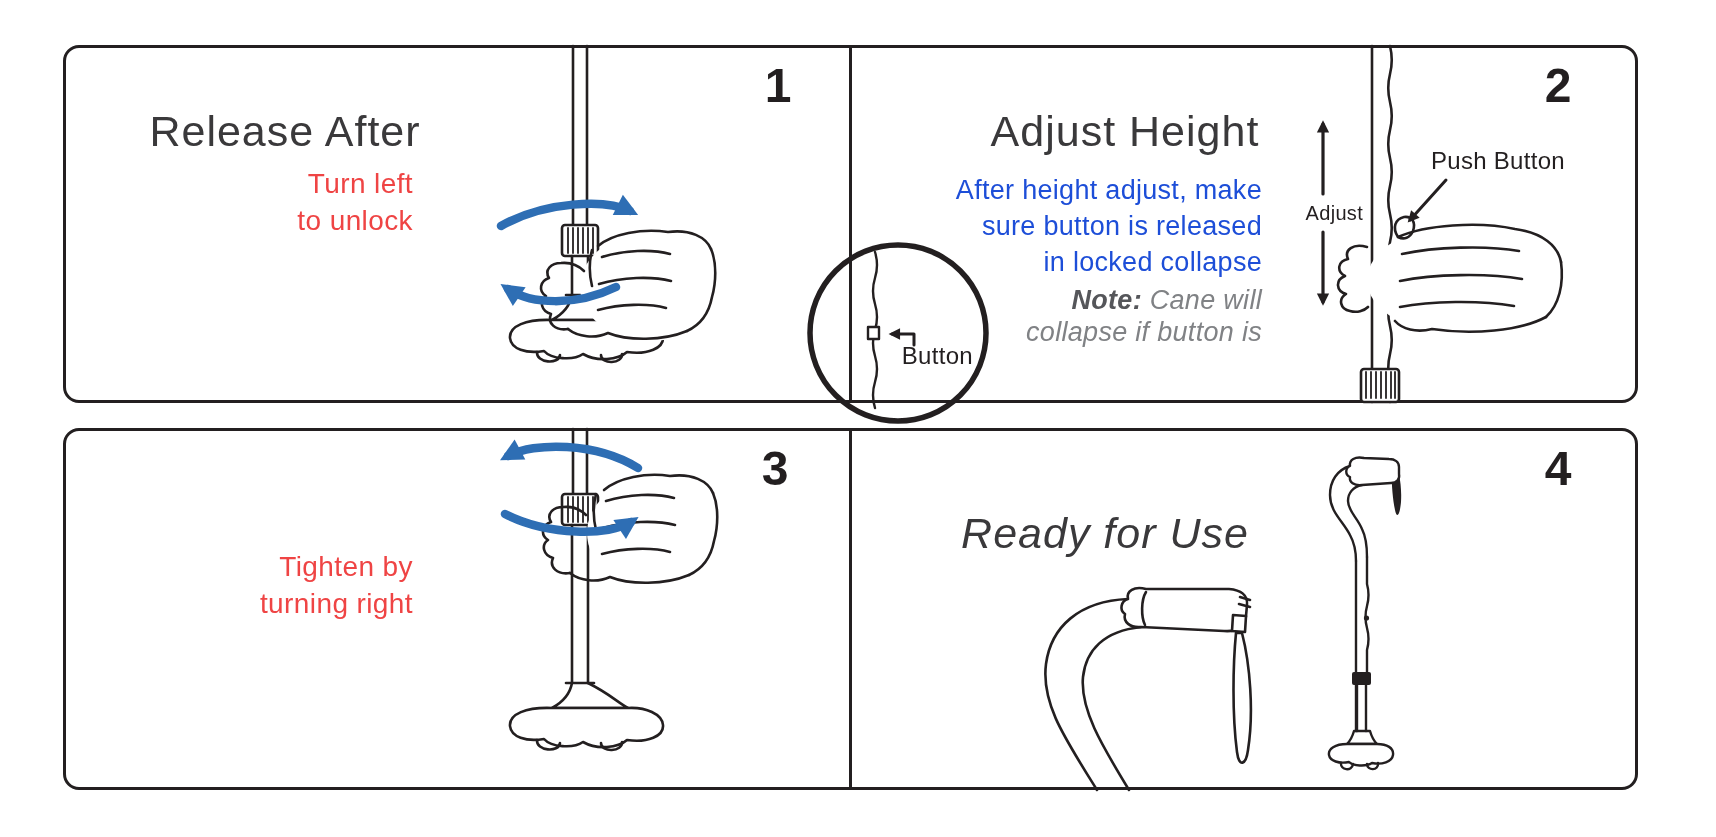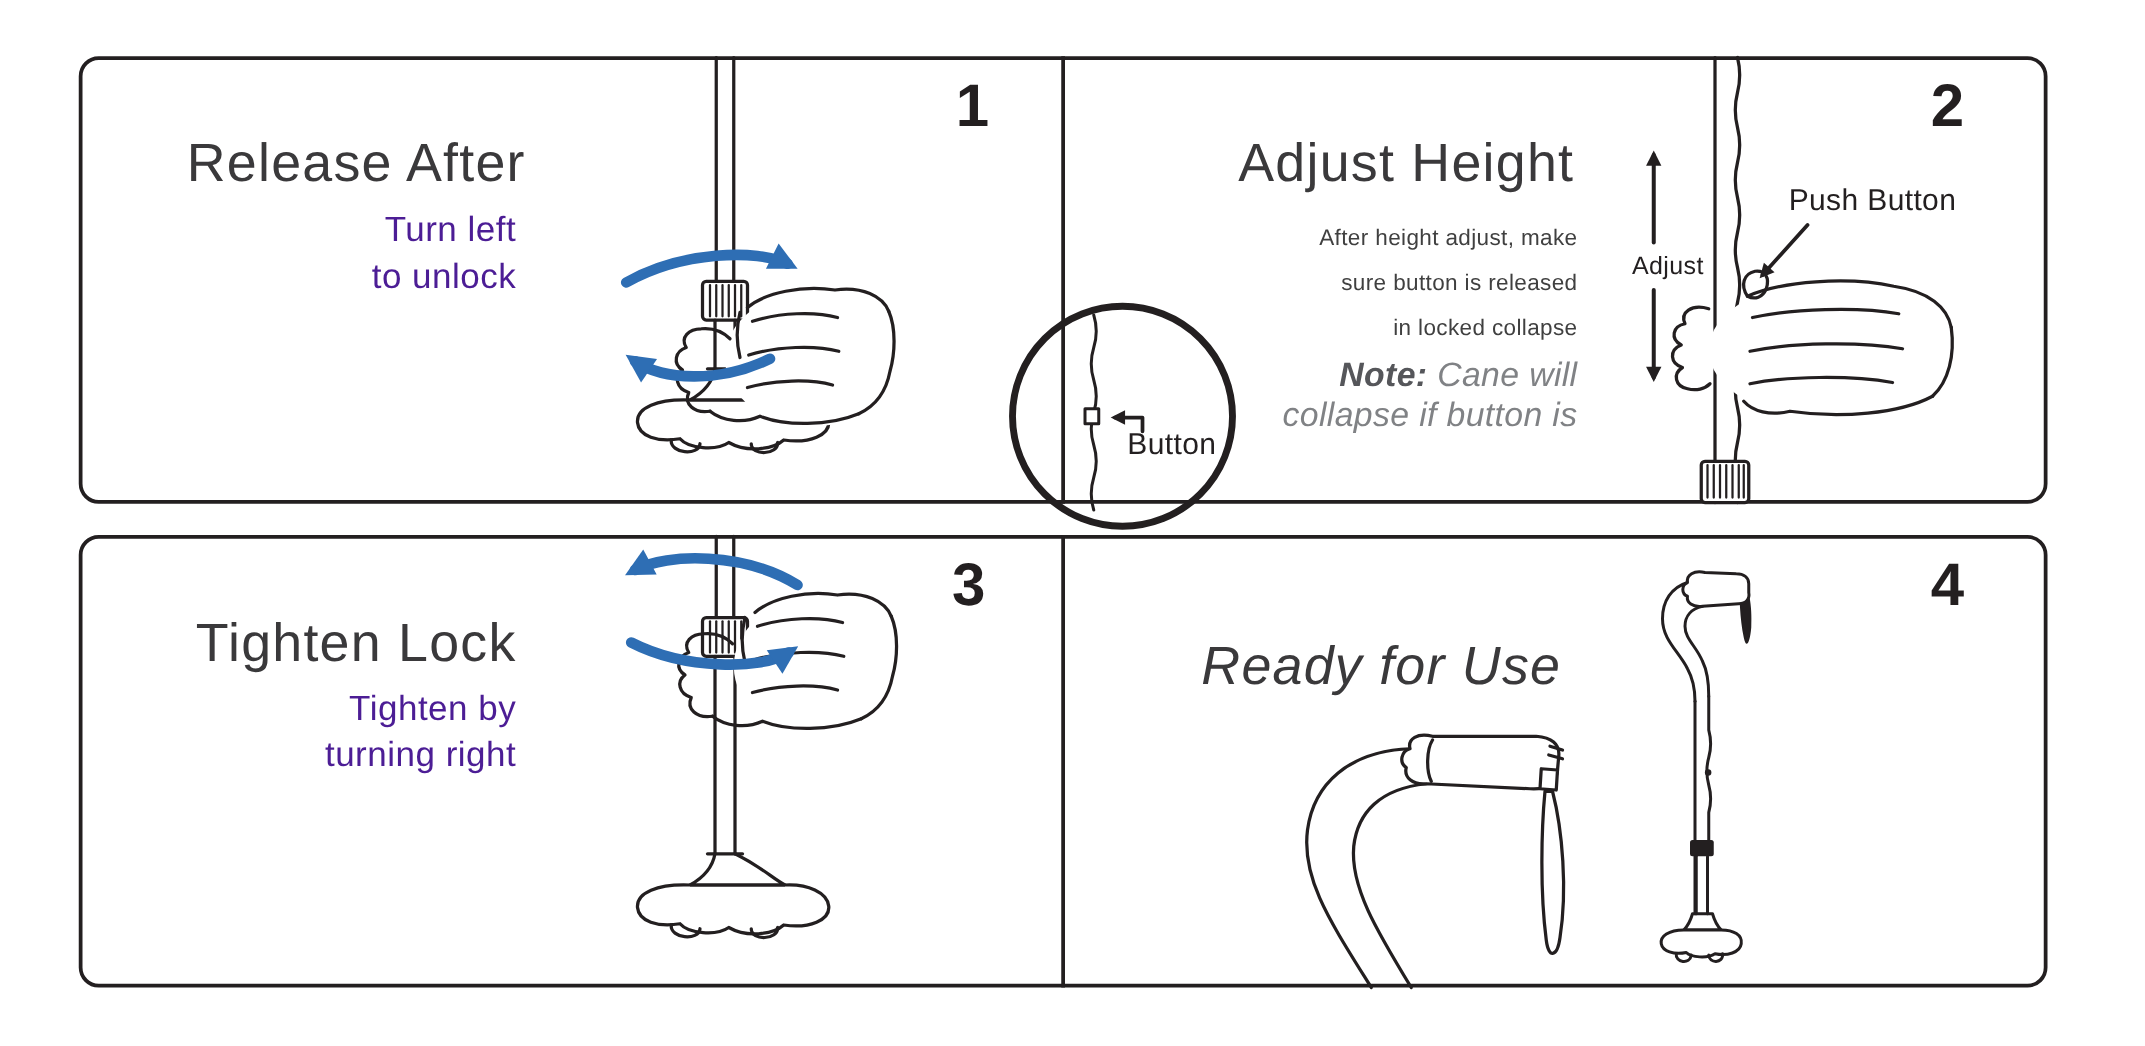--- a/index.html
+++ b/index.html
@@ -4,22 +4,22 @@
 <style>
   html,body{margin:0;padding:0;background:#fff;}
   #canvas{position:relative;width:1716px;height:837px;background:#fff;overflow:hidden;
           font-family:"Liberation Sans",sans-serif;}
   .panel{position:absolute;border:3px solid #231f20;border-radius:16px;background:transparent;}
   .vdivider{position:absolute;width:3px;background:#231f20;}
   .art{position:absolute;left:0;top:0;z-index:1;pointer-events:none;}
   .txt{position:absolute;z-index:2;}
   .stepnum{font-size:48px;font-weight:800;color:#231f20;text-align:center;line-height:1;}
   .title{font-size:43px;font-weight:400;color:#3a393b;text-align:center;letter-spacing:1px;line-height:1;}
-  .subtitle{font-size:28px;color:#4c1d95;text-align:right;line-height:37px;letter-spacing:0.4px;}
-  .body-txt{font-size:18px;color:#404040;text-align:right;line-height:36px;letter-spacing:0.3px;}
+  .subtitle{font-size:28px;color:#ef4444;text-align:right;line-height:37px;letter-spacing:0.4px;}
+  .body-txt{font-size:27px;color:#1d4ed8;text-align:right;line-height:36px;letter-spacing:0.3px;}
   .note-txt{font-size:27px;color:#808285;text-align:right;line-height:32px;letter-spacing:0.3px;font-style:italic;}
   .note-b{font-weight:700;color:#55565a;}
   .small-label{font-size:24px;color:#231f20;letter-spacing:0.3px;line-height:1.1;}
   .center{text-align:right;}
 </style>
 </head>
 <body>
 
 <div id="canvas">
 
@@ -193,21 +193,20 @@
   </div>
   <div class="txt note-txt" style="left:940px;top:284px;width:322px;">
     <span class="note-b">Note:</span><span> Cane will</span><br>
     <span>collapse if button is</span><br>
   </div>
   <div class="txt small-label center" style="left:1283px;top:202px;width:80px;font-size:20px;">Adjust</div>
   <div class="txt small-label center" style="left:1415px;top:148px;width:150px;">Push Button</div>
   <div class="txt small-label center" style="left:878px;top:343px;width:95px;">Button</div>
 
   <div class="txt stepnum" style="left:745px;top:445px;width:60px;">3</div>
-  <div class="txt title" style="left:125px;top:494px;width:320px;">Tighten Lock</div>
   <div class="txt subtitle" style="left:193px;top:548px;width:220px;">
     <span>Tighten by</span><br>
     <span>turning right</span>
   </div>
 
   <div class="txt stepnum" style="left:1528px;top:445px;width:60px;">4</div>
   <div class="txt title" style="left:925px;top:512px;width:360px;font-style:italic;">Ready for Use</div>
 
 </div>
 

